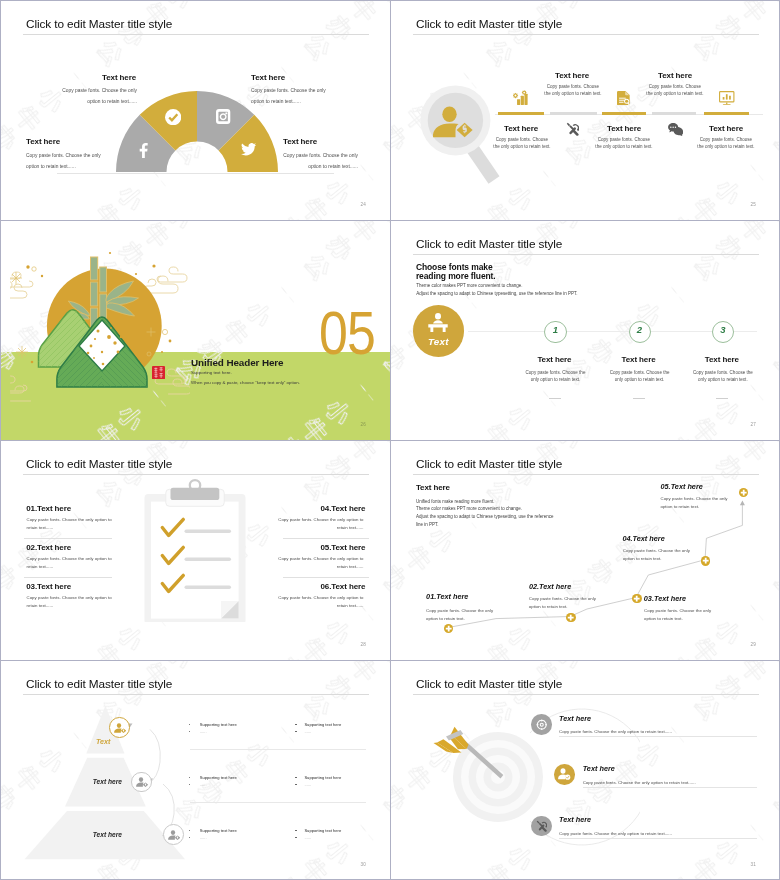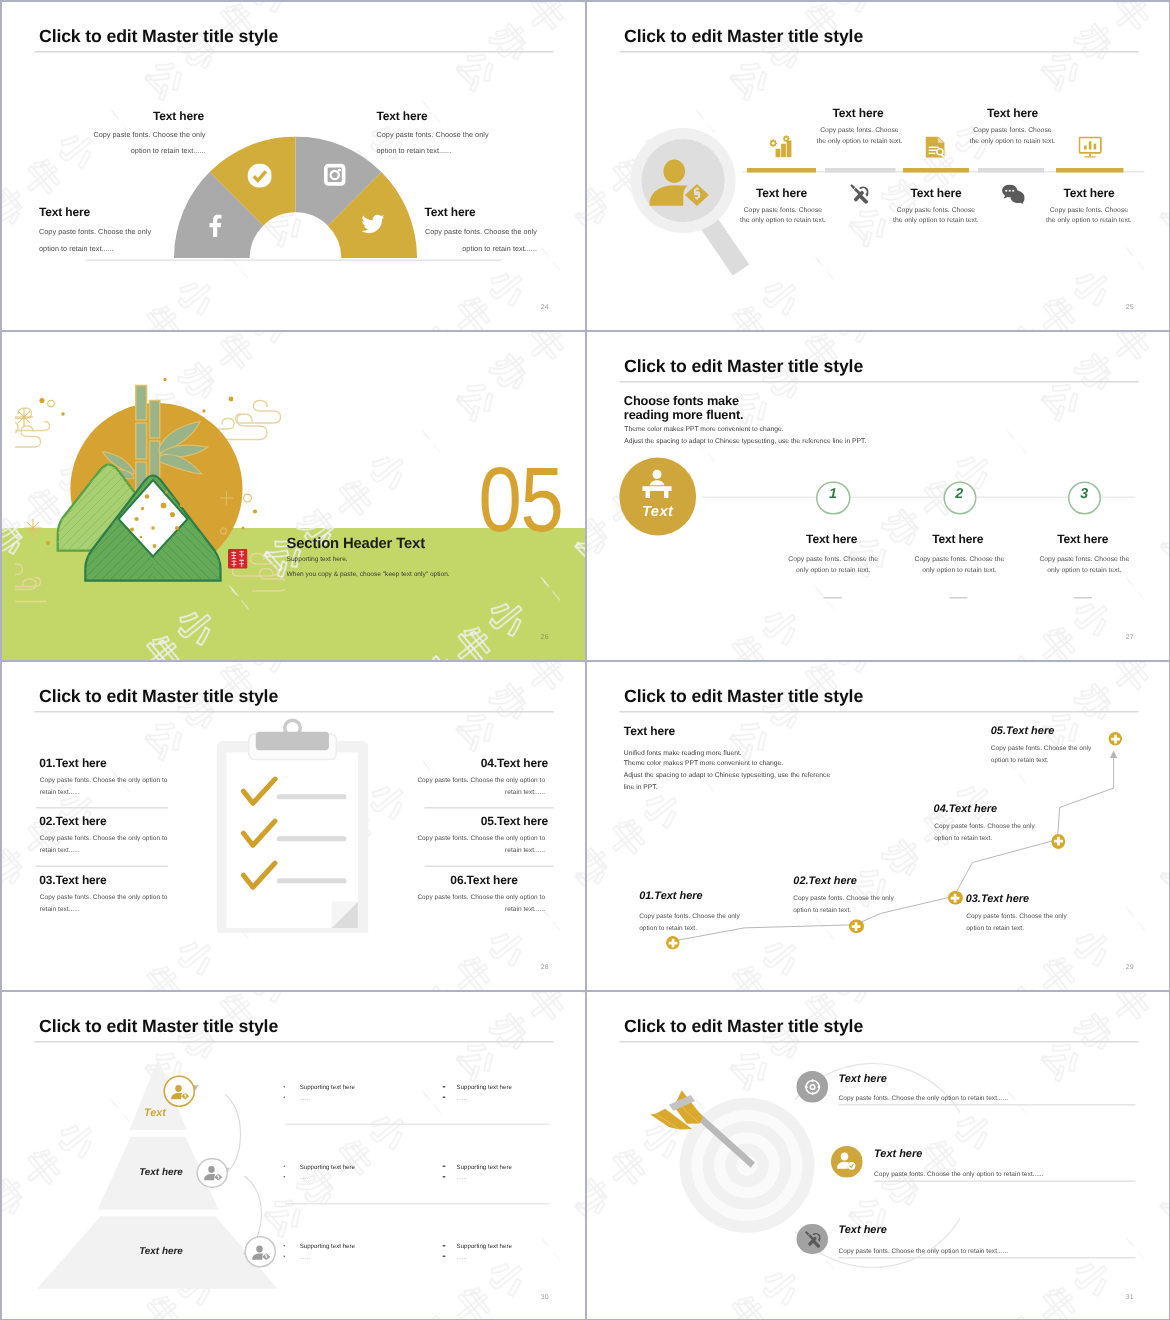--- a/index.html
+++ b/index.html
@@ -1,19 +1,19 @@
 <!DOCTYPE html>
 <html><head>
 <meta charset="utf-8">
 <style>
   html,body{margin:0;padding:0;background:#fff;}
   body{width:780px;height:880px;position:relative;font-family:"Liberation Sans",sans-serif;-webkit-font-smoothing:antialiased;}
   .grid{width:780px;height:880px;display:grid;grid-template-columns:390px 390px;grid-template-rows:220px 220px 220px 220px;}
   .slide{position:relative;overflow:hidden;background:#fff;box-sizing:border-box;}
-  .title{position:absolute;left:26px;top:17px;font-size:11.8px;font-weight:bold;color:#101010;letter-spacing:-0.1px;white-space:nowrap;}
+  .title{position:absolute;left:26px;top:17px;font-size:11.8px;font-weight:normal;color:#101010;letter-spacing:-0.1px;white-space:nowrap;}
   .titlerule{position:absolute;left:23px;top:34px;width:346px;height:1px;background:#dadada;}
   .pgnum{position:absolute;right:24px;bottom:13px;font-size:4.6px;color:#9a9a9a;letter-spacing:0.2px;}
   .th{font-size:8px;font-weight:bold;color:#141414;letter-spacing:-0.1px;}
   .bd{font-size:4.85px;color:#4d4d4d;line-height:2.3;letter-spacing:0.02px;}
   .wm{position:absolute;inset:0;pointer-events:none;opacity:1;}
 </style>
 </head>
 <body>
 
 <svg width="0" height="0" style="position:absolute" aria-hidden="true">
@@ -345,21 +345,21 @@
     <rect width="13" height="13.4" rx="1" fill="#d8232f"></rect>
     <g stroke="#f7c6c2" stroke-width="0.75" fill="none">
       <path d="M2.3 2.4 L5.4 2.4 M3.9 1.6 L3.9 6.3 M2.3 4.3 L5.4 4.3 M2.5 6.3 L5.2 6.3"></path>
       <path d="M7.6 1.8 L10.6 1.8 M9.1 1.2 L9.1 5.6 M7.4 3.8 L10.8 3.8"></path>
       <path d="M2.4 8.2 L5.6 8.2 M4.0 7.5 L4.0 12 M2.4 10.3 L5.6 10.3"></path>
       <path d="M7.5 7.6 L10.7 7.6 M9.1 7.0 L9.1 12 M7.5 9.8 L10.7 9.8"></path>
     </g>
   </svg>
 
   <div style="position:absolute;left:319px;top:83px;font-size:61px;font-weight:300;color:#d6a333;line-height:1;letter-spacing:-1px;transform:scaleX(0.85);transform-origin:left top;">05</div>
-  <div style="position:absolute;left:191px;top:137.4px;font-size:9.9px;font-weight:bold;color:#1d1d1d;letter-spacing:-0.1px;">Section Header Text</div>
+  <div style="position:absolute;left:191px;top:137.4px;font-size:9.9px;font-weight:bold;color:#1d1d1d;letter-spacing:-0.1px;">Unified Header Here</div>
   <div style="position:absolute;left:191px;top:150px;font-size:4.4px;color:#3a3a3a;">Supporting text here.</div>
   <div style="position:absolute;left:191px;top:159.5px;font-size:4.4px;color:#3a3a3a;">When you copy &amp; paste, choose "keep text only" option.</div>
   <div class="pgnum" style="color:#8a9a50">26</div>
 </div>
 
 <div class="slide">
   <svg class="wm" width="390" height="220">
         <rect width="390" height="220" fill="url(#wmpat)"></rect>
       </svg>
   <div class="title">Click to edit Master title style</div>
@@ -453,21 +453,21 @@
     <div class="th" style="position:absolute;left:280px;top:63.6px;width:85.4px;text-align:right;">04.Text here</div>
     <div class="bd" style="position:absolute;left:277.4px;top:76.4px;width:86px;text-align:right;line-height:1.75;font-size:4.35px;">Copy paste fonts. Choose the only option to retain text......</div>
     <div style="position:absolute;left:282.6px;top:97.5px;width:86.6px;height:1px;background:#e0e0e0;"></div>
   </div>
   <div>
     <div class="th" style="position:absolute;left:280px;top:102.6px;width:85.4px;text-align:right;">05.Text here</div>
     <div class="bd" style="position:absolute;left:277.4px;top:115.4px;width:86px;text-align:right;line-height:1.75;font-size:4.35px;">Copy paste fonts. Choose the only option to retain text......</div>
     <div style="position:absolute;left:282.6px;top:136.5px;width:86.6px;height:1px;background:#e0e0e0;"></div>
   </div>
   <div>
-    <div class="th" style="position:absolute;left:280px;top:141.6px;width:85.4px;text-align:center;">06.Text here</div>
+    <div class="th" style="position:absolute;left:280px;top:141.6px;width:85.4px;text-align:right;">06.Text here</div>
     <div class="bd" style="position:absolute;left:277.4px;top:154.4px;width:86px;text-align:right;line-height:1.75;font-size:4.35px;">Copy paste fonts. Choose the only option to retain text......</div>
   </div>
 
   <div class="pgnum">28</div>
 </div>
 
 <div class="slide">
   <svg class="wm" width="390" height="220">
         <rect width="390" height="220" fill="url(#wmpat)"></rect>
       </svg>

